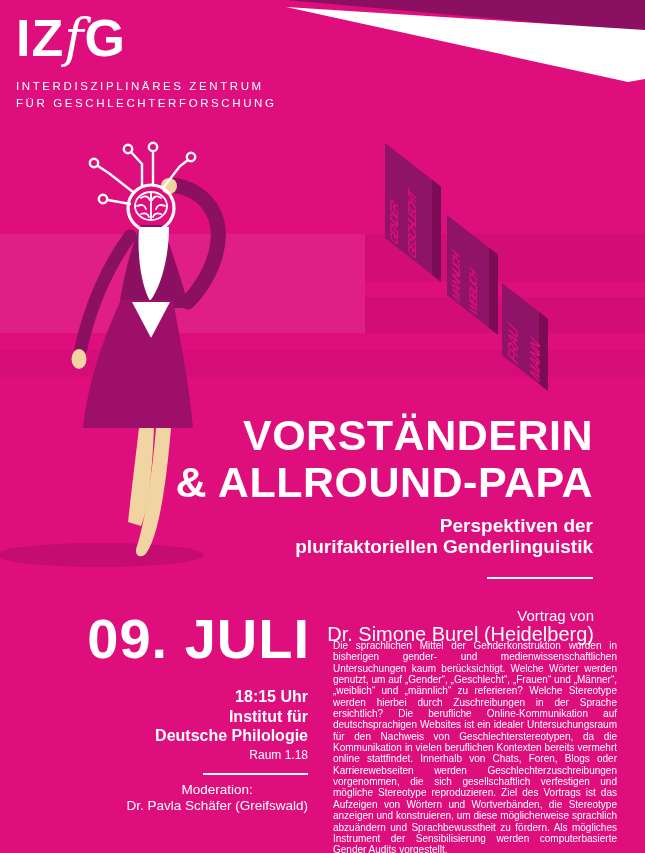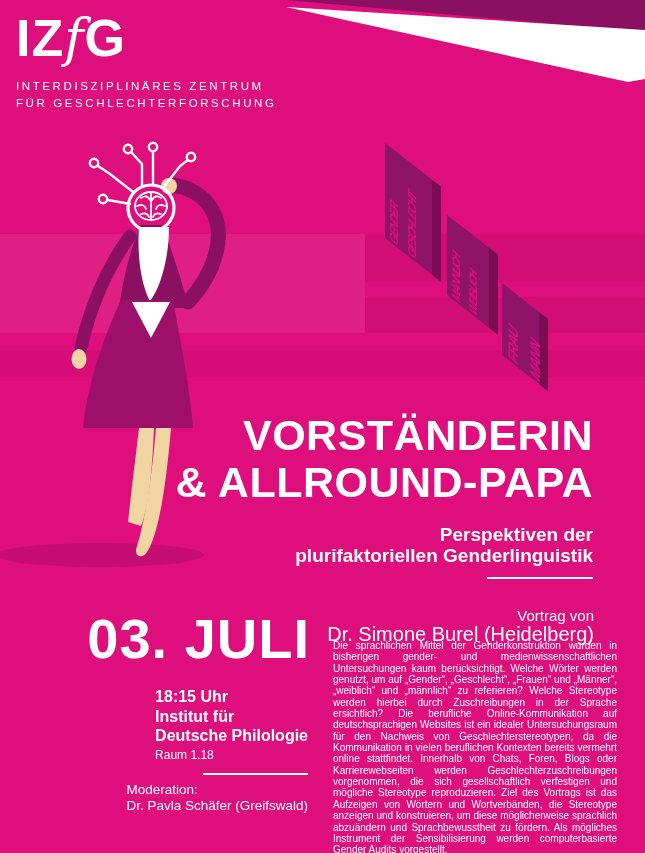--- a/index.html
+++ b/index.html
@@ -33,34 +33,34 @@
   .flag1 .flag-label{font-size:11.5px;}
   .flag2{left:447px;top:215px;width:42px;height:80px;}
   .flag2 .flag-label{font-size:11px;}
   .flag3{left:502px;top:283px;width:37px;height:72px;}
   .flag3 .flag-label{font-size:14px;letter-spacing:-1px;}
   
   .figure{position:absolute;left:20px;top:130px;overflow:visible;}
   
   .title-block{position:absolute;right:52px;top:412px;text-align:right;}
   .t1,.t2{font-size:43px;font-weight:700;line-height:47px;letter-spacing:0.5px;}
-  .subtitle{margin-top:18px;font-size:19px;font-weight:700;line-height:21px;white-space:pre-line;}
+  .subtitle{margin-top:9px;font-size:19px;font-weight:700;line-height:21px;white-space:pre-line;}
   
   .speaker-rule{position:absolute;left:487px;top:577px;width:106px;height:2px;background:#fff;}
   .speaker{position:absolute;right:51px;top:586px;text-align:right;}
   .sp-intro{font-size:15px;line-height:19px;margin-top:20px;}
   .sp-name{font-size:20px;font-weight:400;line-height:19px;}
   
   .date{position:absolute;right:335px;top:608px;font-size:56px;font-weight:700;
     letter-spacing:1px;line-height:62px;white-space:nowrap;}
-  .event{position:absolute;right:337px;top:687px;text-align:left;}
+  .event{position:absolute;right:337px;top:687px;text-align:right;}
   .ev-time,.ev-venue{font-size:16px;font-weight:700;line-height:19.5px;white-space:pre-line;}
   .ev-room{font-size:12px;line-height:19px;}
   .ev-rule{position:absolute;left:203px;top:773px;width:105px;height:1.5px;background:#fff;}
-  .moderation{position:absolute;right:337px;top:782px;text-align:left;font-size:13.5px;line-height:16px;}
+  .moderation{position:absolute;right:337px;top:782px;text-align:center;font-size:13.5px;line-height:16px;}
   
   .abstract{position:absolute;left:333px;top:630px;width:284px;
     font-size:10px;line-height:11.35px;text-align:justify;}
 </style>
 </head>
 <body>
 
 <div class="poster">
 
   <div class="wedge-dark"></div>
@@ -136,21 +136,21 @@
     <div class="subtitle">Perspektiven der
 plurifaktoriellen Genderlinguistik</div>
   </div>
 
   <div class="speaker-rule"></div>
   <div class="speaker">
     <div class="sp-intro">Vortrag von</div>
     <div class="sp-name">Dr. Simone Burel (Heidelberg)</div>
   </div>
 
-  <div class="date">03. JULI</div>
+  <div class="date">09. JULI</div>
   <div class="event">
     <div class="ev-time">18:15 Uhr</div>
     <div class="ev-venue">Institut für
 Deutsche Philologie</div>
     <div class="ev-room">Raum 1.18</div>
   </div>
   <div class="ev-rule"></div>
   <div class="moderation">
     <div>Moderation:</div>
     <div>Dr. Pavla Schäfer (Greifswald)</div>

